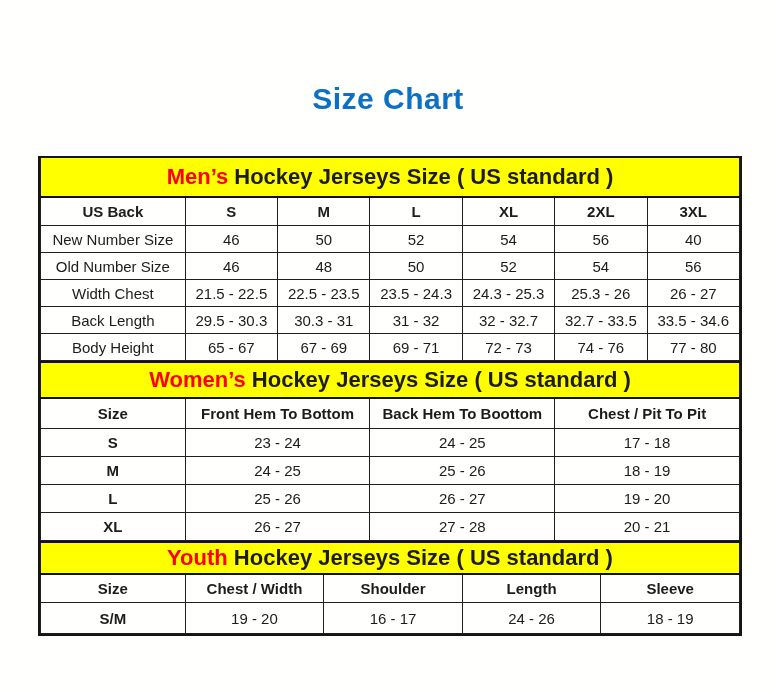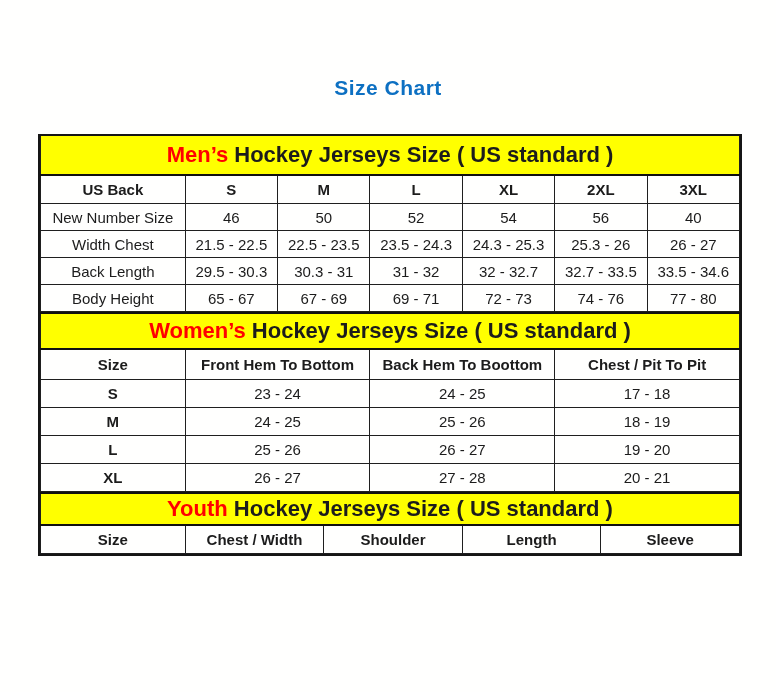--- a/index.html
+++ b/index.html
@@ -2,22 +2,22 @@
 <html><head>
 <meta charset="utf-8">
 <style>
   html,body{margin:0;padding:0;}
   body{
     width:776px;height:692px;background:#fffffe;
     font-family:"Liberation Sans",sans-serif;color:#1c1c1c;
     overflow:hidden;
   }
   .title{
-    margin:12px;padding-top:64px;padding-bottom:22px;
-    text-align:center;font-size:21px;font-weight:bold;color:#0d70c2;
+    margin:18px;padding-top:64px;padding-bottom:22px;
+    text-align:center;font-size:30px;font-weight:bold;color:#0d70c2;
     letter-spacing:0.5px;
   }
   .frame{
     margin-left:38px;width:700px;
     border:2px solid #151515;
     box-sizing:content-box;
   }
   table.section{
     width:100%;border-collapse:collapse;table-layout:fixed;
   }
@@ -88,20 +88,29 @@
       <tr class="data">
         <td class="rowlabel">New Number Size</td>
         <td>46</td>
         <td>50</td>
         <td>52</td>
         <td>54</td>
         <td>56</td>
         <td>40</td>
       </tr>
       <tr class="data">
+        <td class="rowlabel">Old Number Size</td>
+        <td>46</td>
+        <td>48</td>
+        <td>50</td>
+        <td>52</td>
+        <td>54</td>
+        <td>56</td>
+      </tr>
+      <tr class="data">
         <td class="rowlabel">Width Chest</td>
         <td>21.5 - 22.5</td>
         <td>22.5 - 23.5</td>
         <td>23.5 - 24.3</td>
         <td>24.3 - 25.3</td>
         <td>25.3 - 26</td>
         <td>26 - 27</td>
       </tr>
       <tr class="data">
         <td class="rowlabel">Back Length</td>
@@ -180,17 +189,24 @@
           <tr class="banner">
         <td colspan="5"><span class="accent">Youth</span><span> Hockey Jerseys Size ( US standard )</span></td>
       </tr>
       <tr class="head">
         <th>Size</th>
         <th>Chest / Width</th>
         <th>Shoulder</th>
         <th>Length</th>
         <th>Sleeve</th>
       </tr>
+      <tr class="data">
+        <td class="rowlabel">S/M</td>
+        <td>19 - 20</td>
+        <td>16 - 17</td>
+        <td>24 - 26</td>
+        <td>18 - 19</td>
+      </tr>
     </tbody>
       </table>
 
   </div>
 </div>
 
 </body></html>

